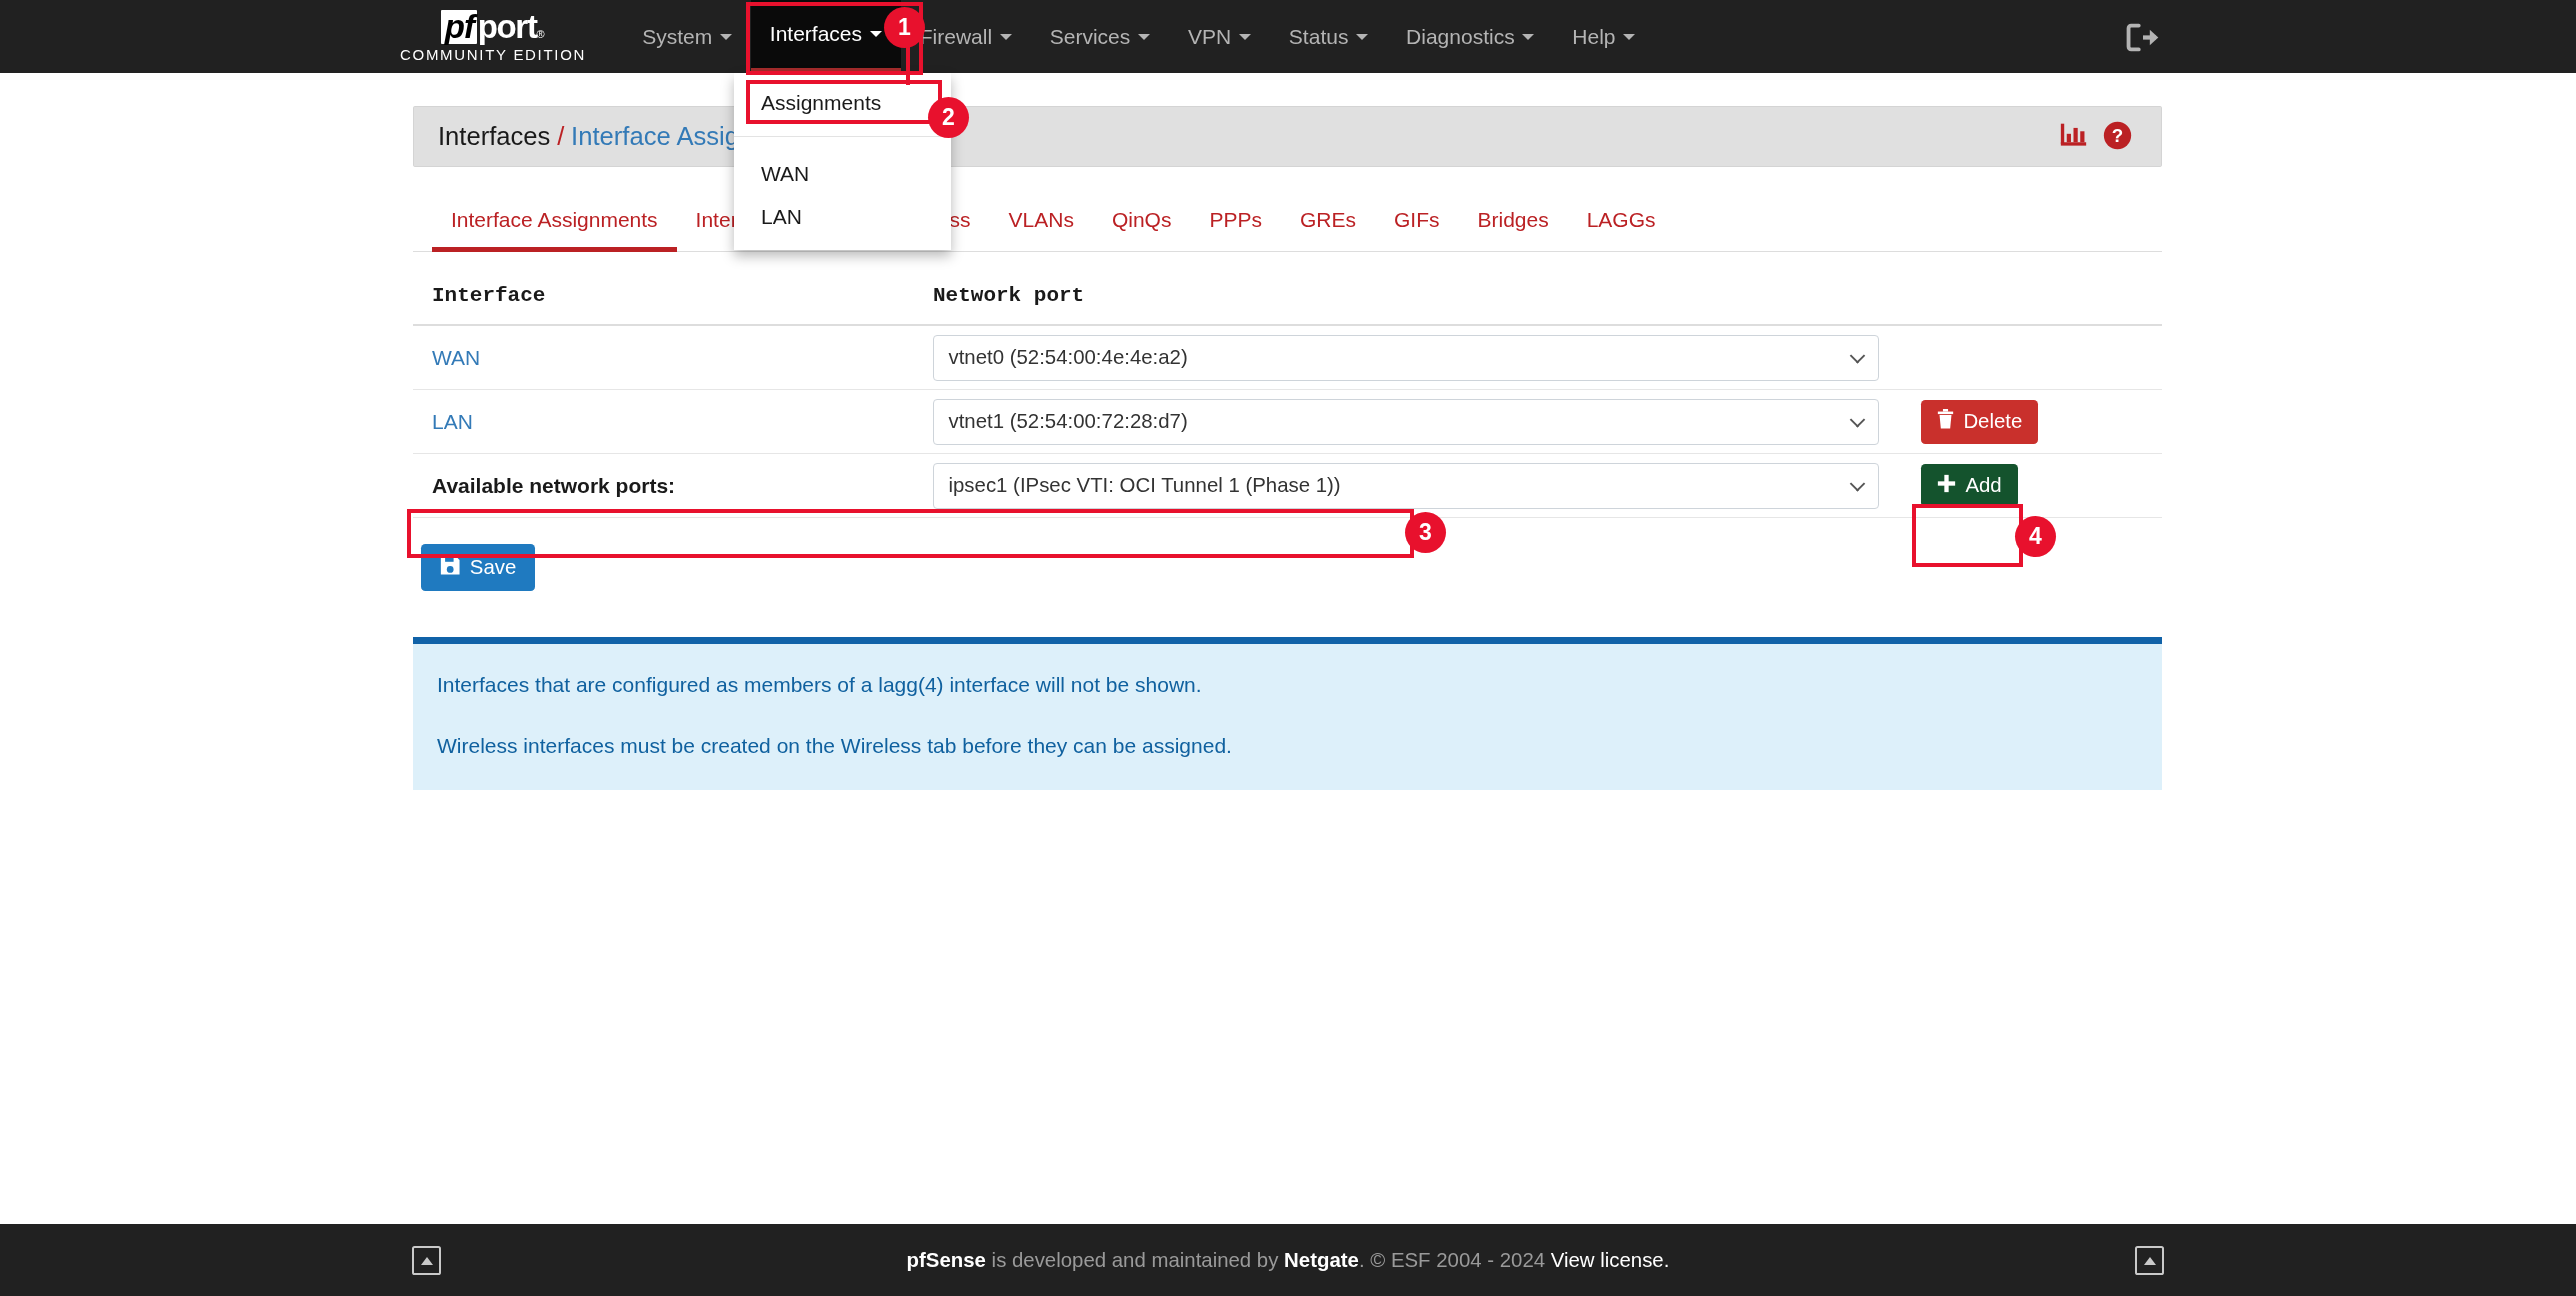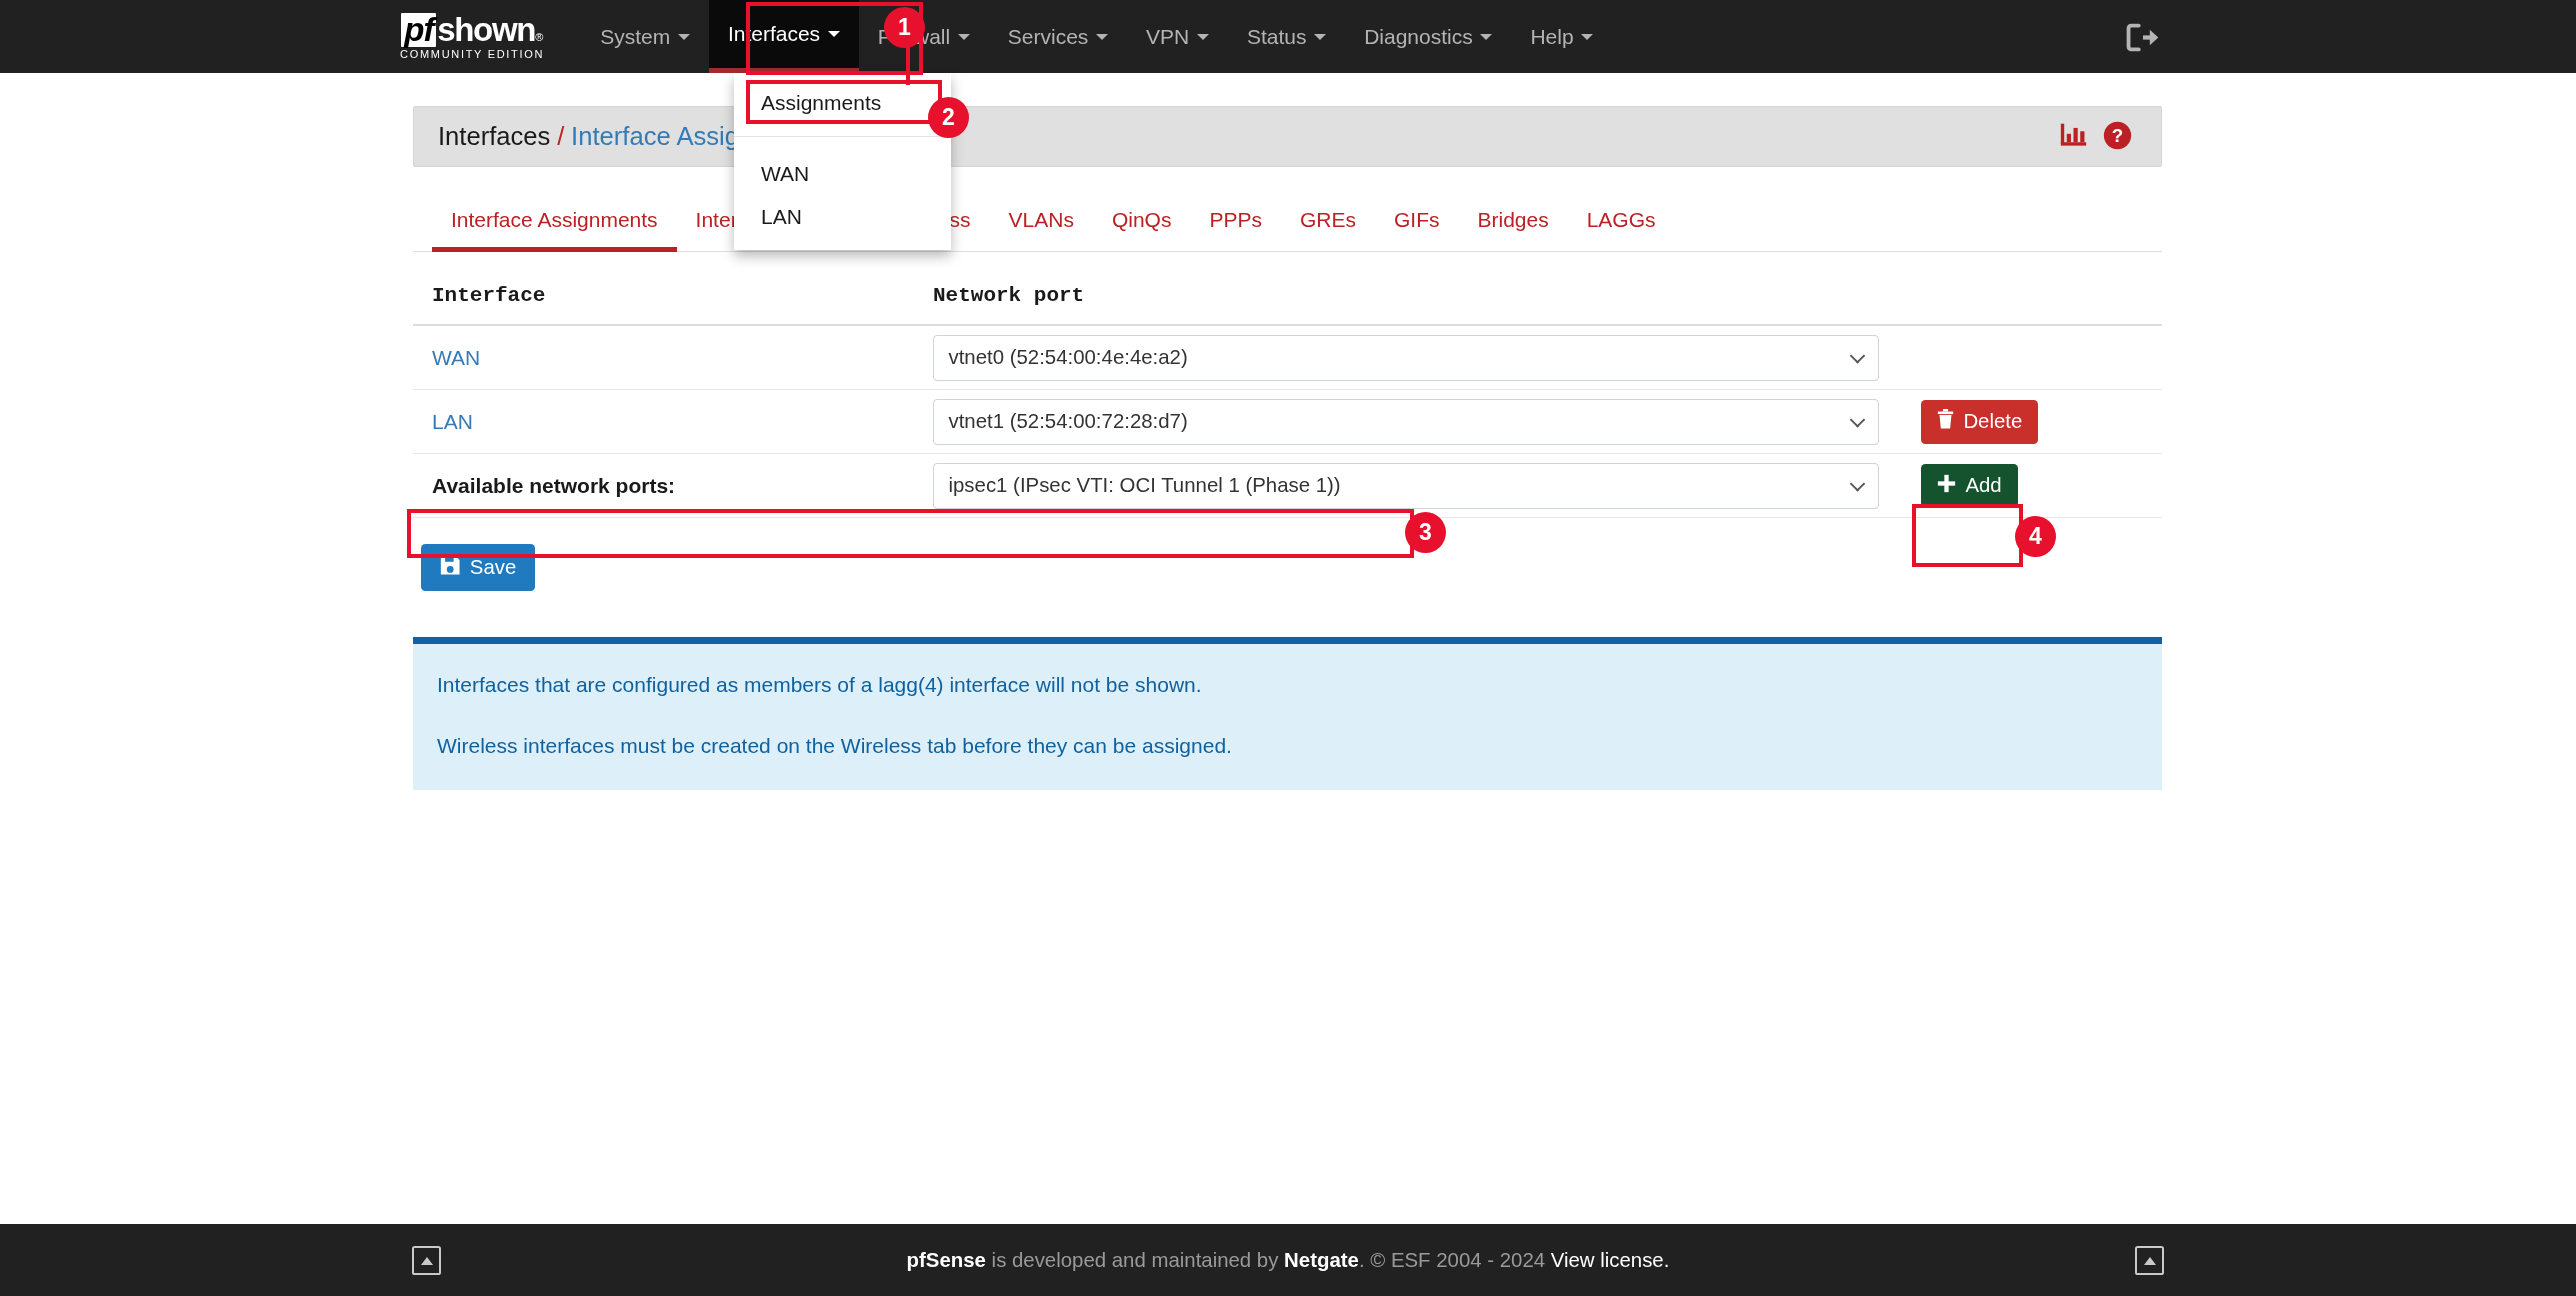--- a/index.html
+++ b/index.html
@@ -54,21 +54,21 @@
   .brand-sense {
     color: #ffffff;
     font-weight: bold;
     font-size: 33px;
     letter-spacing: -1.3px;
     margin-left: 0.9px;
   }
   .brand-reg { color:#ffffff; font-size: 11px; }
   .brand-sub {
     color: #ffffff;
-    font-size: 11px;
+    font-size: 15px;
     letter-spacing: 1.7px;
     margin-top: 1.7px;
     font-weight: 500;
   }
   .nav-items { display: flex; align-items: center; height: 73px; }
   .nav-item {
     position: relative;
     color: #b4b4b4;
     font-size: 21px;
     padding: 0 19px;
@@ -305,21 +305,21 @@
 <body>
 
 <div class="page">
 
   <div class="navbar">
     <div class="nav-left-pad"></div>
 
     <div class="brand">
       <div class="brand-logo">
         <span class="brand-pf">pf</span>
-          <span class="brand-sense">shown</span>
+          <span class="brand-sense">port</span>
           <span class="brand-reg">®</span>
       </div>
       <div class="brand-sub">COMMUNITY EDITION</div>
     </div>
 
     <div class="nav-items">
       <div class="nav-item">
         <span>System</span>
         <span class="caret"></span>
       </div>

